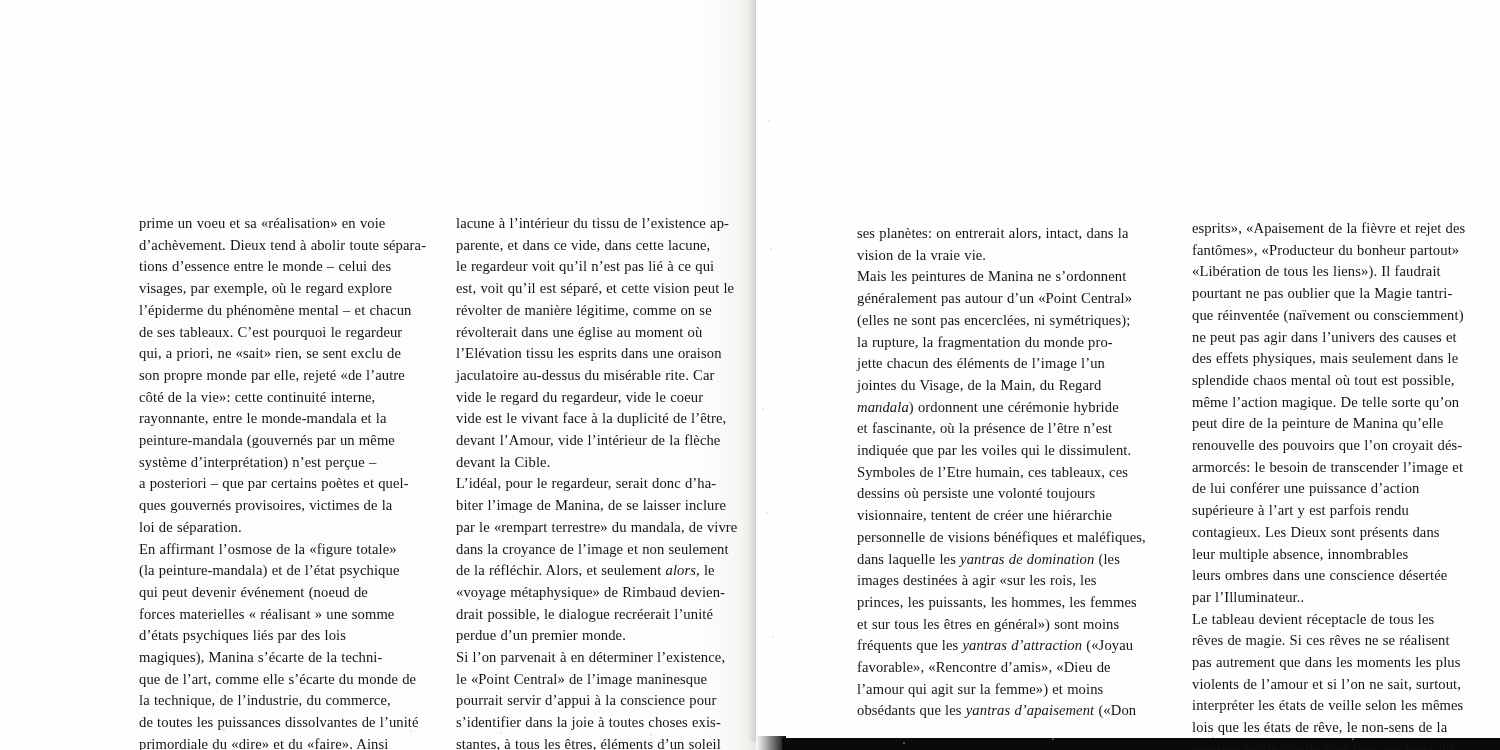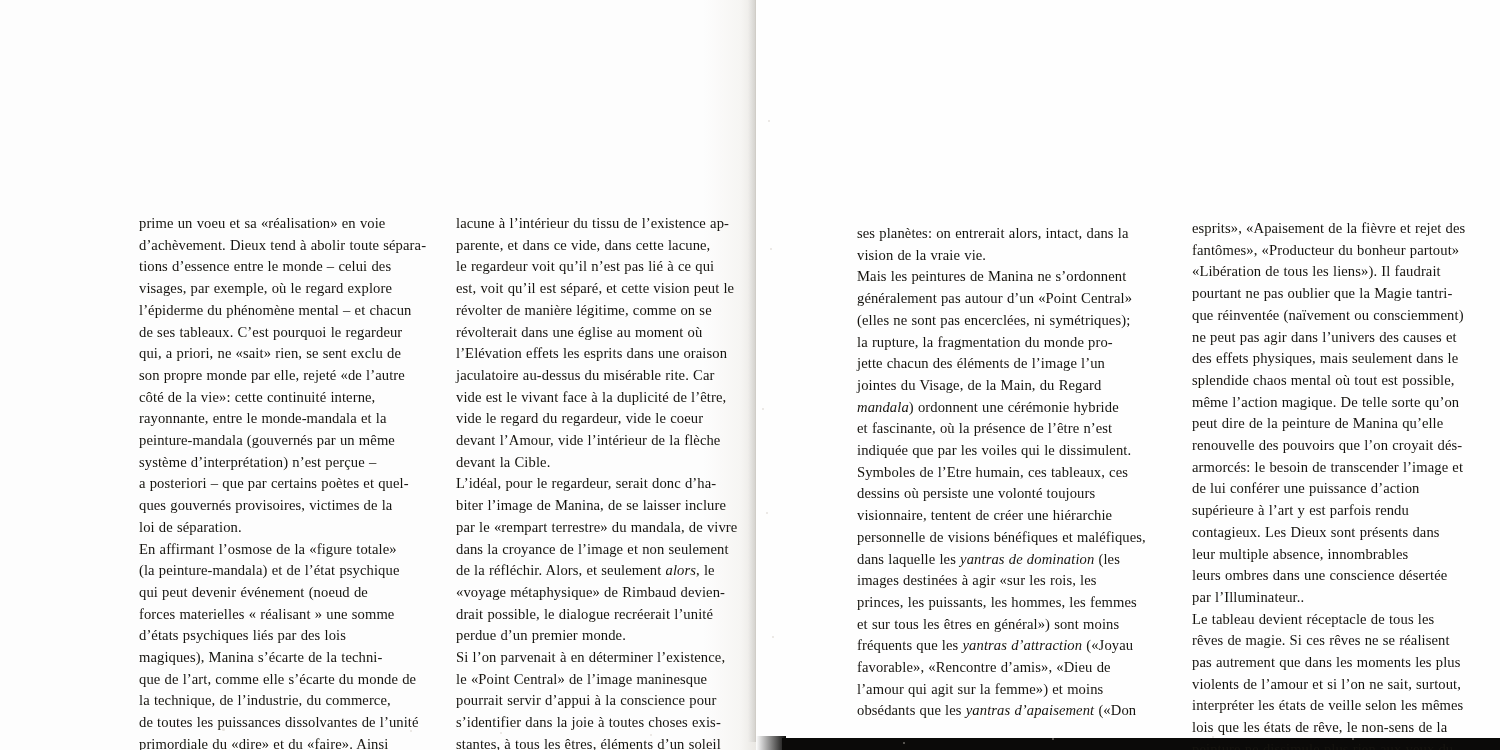--- a/index.html
+++ b/index.html
@@ -142,24 +142,24 @@
       <span class="ln">de toutes les puissances dissolvantes de l’unité</span>
       <span class="ln">primordiale du «dire» et du «faire». Ainsi</span>
     </div>
   <div class="col" id="col2">
       <span class="ln">lacune à l’intérieur du tissu de l’existence ap-</span>
       <span class="ln">parente, et dans ce vide, dans cette lacune,</span>
       <span class="ln">le regardeur voit qu’il n’est pas lié à ce qui</span>
       <span class="ln">est, voit qu’il est séparé, et cette vision peut le</span>
       <span class="ln">révolter de manière légitime, comme on se</span>
       <span class="ln">révolterait dans une église au moment où</span>
-      <span class="ln">l’Elévation effets les esprits dans une oraison</span>
+      <span class="ln">l’Elévation tissu les esprits dans une oraison</span>
       <span class="ln">jaculatoire au-dessus du misérable rite. Car</span>
+      <span class="ln">vide le regard du regardeur, vide le coeur</span>
       <span class="ln">vide est le vivant face à la duplicité de l’être,</span>
-      <span class="ln">vide le regard du regardeur, vide le coeur</span>
       <span class="ln">devant l’Amour, vide l’intérieur de la flèche</span>
       <span class="ln">devant la Cible.</span>
       <span class="ln">L’idéal, pour le regardeur, serait donc d’ha-</span>
       <span class="ln">biter l’image de Manina, de se laisser inclure</span>
       <span class="ln">par le «rempart terrestre» du mandala, de vivre</span>
       <span class="ln">dans la croyance de l’image et non seulement</span>
       <span class="ln">de la réfléchir. Alors, et seulement <em>alors</em>, le</span>
       <span class="ln">«voyage métaphysique» de Rimbaud devien-</span>
       <span class="ln">drait possible, le dialogue recréerait l’unité</span>
       <span class="ln">perdue d’un premier monde.</span>

